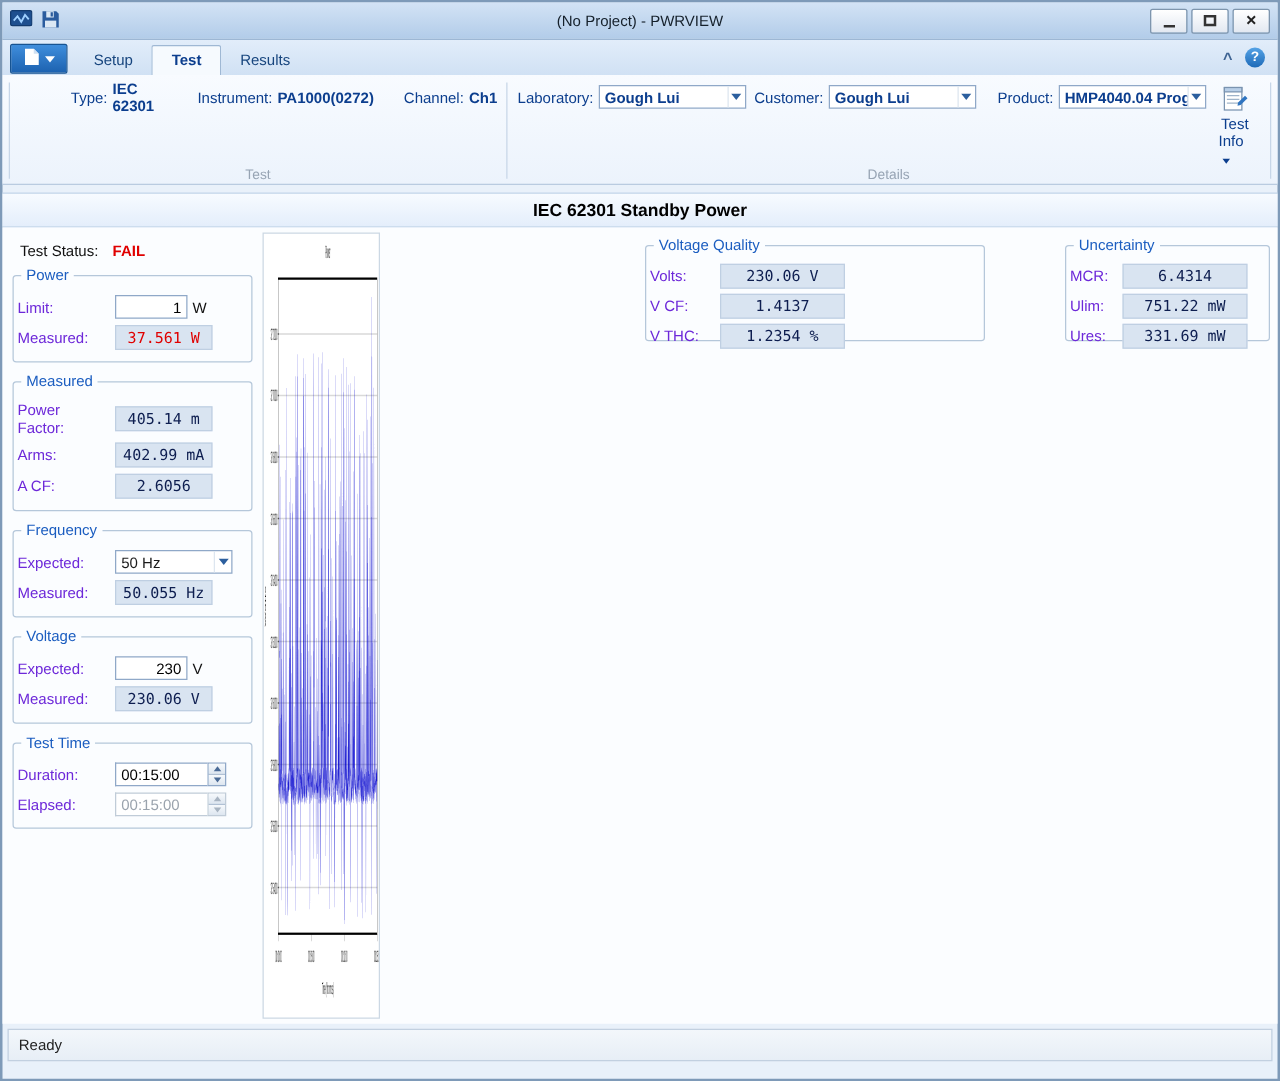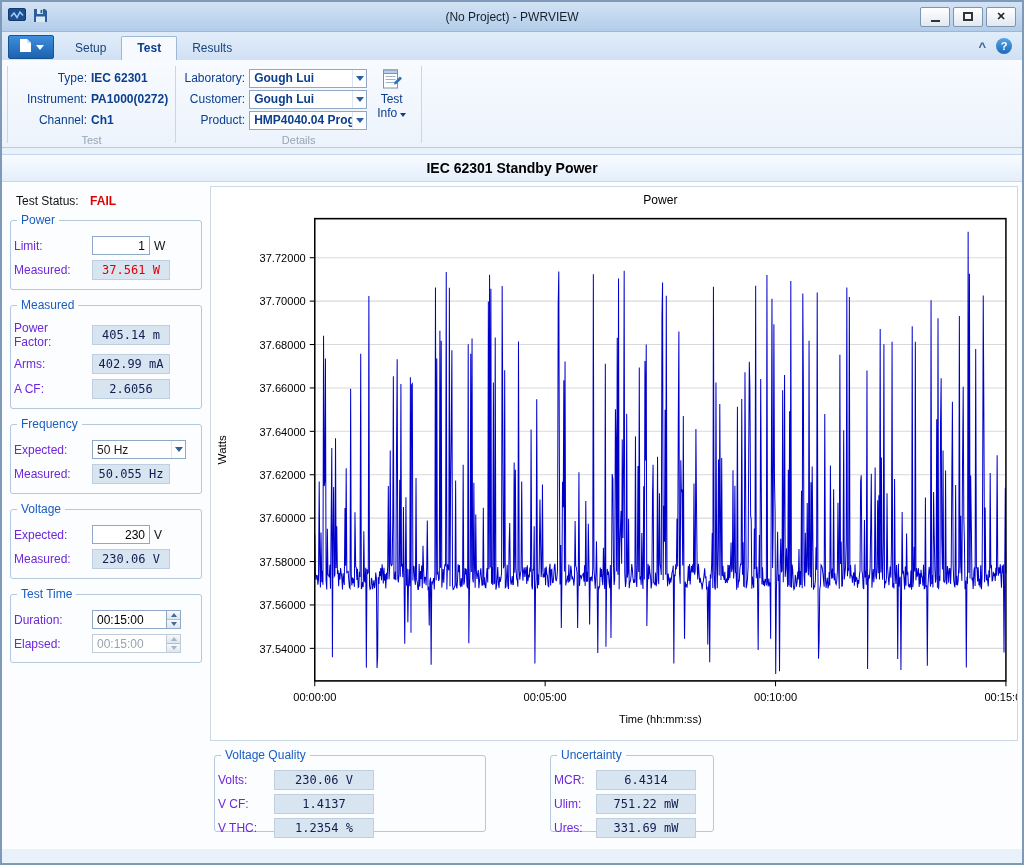--- a/index.html
+++ b/index.html
@@ -28,37 +28,37 @@
 
   
   .ribbon{height:88px;flex:0 0 88px;background:linear-gradient(#f8fbff,#ecf3fc);border-bottom:1px solid #b9cbe0;display:flex;padding:2px 4px 0 4px}
   .rgroup{position:relative;display:flex;padding:2px 6px 16px 6px}
   .rg-caption{position:absolute;bottom:1px;left:0;right:0;text-align:center;color:#97a4b4;font-size:11px}
   .vsep{width:1px;background:#c7d6e8;margin:4px 1px}
   .start-btn{display:flex;flex-direction:column;align-items:center;gap:3px;margin:6px 10px 0 10px;cursor:default}
   .play-circle{width:31px;height:31px;border-radius:50%;background:linear-gradient(#5db3f2,#0f5fae);border:1px solid #0d538f;display:flex;align-items:center;justify-content:center}
   .play-tri{width:0;height:0;border-top:7px solid transparent;border-bottom:7px solid transparent;border-left:11px solid #fff;margin-left:3px}
   .start-label{color:#1b57b0}
-  .rg-rows{display:flex;flex-direction:column;justify-content:center;padding-top:3px}
+  .rg-rows{display:flex;flex-direction:row;justify-content:space-between;padding-top:3px}
   .rrow{display:flex;align-items:center;height:21px}
   .rlabel{width:76px;text-align:right;color:#0c3e8e;padding-right:4px}
   .rvalue{font-weight:bold;color:#0c3e8e}
   .dlabel{width:66px;text-align:right;color:#0c3e8e;padding-right:4px}
   .combo{display:flex;align-items:center;background:#fff;border:1px solid #8fa8c8;height:19px;width:118px;padding-left:4px}
   .combo-val{flex:1;overflow:hidden;white-space:nowrap;color:#0c3e8e;font-weight:bold}
   .combo-caret{width:14px;height:100%;display:flex;align-items:center;justify-content:center;border-left:1px solid #dde6f0}
   .combo-caret::after{content:"";border-left:4px solid transparent;border-right:4px solid transparent;border-top:5px solid #2c5f9e}
   .testinfo-btn{display:flex;flex-direction:column;align-items:center;margin:5px 8px 0 10px;color:#0c3e8e;line-height:14px}
   .ti-caret{display:inline-block;width:0;height:0;border-left:3.5px solid transparent;border-right:3.5px solid transparent;border-top:4px solid #0c3e8e;margin-left:3px}
 
   
   .heading{height:28px;flex:0 0 28px;margin-top:6px;background:linear-gradient(#f7fbff,#e4eefb);border-top:1px solid #c4d6ea;border-bottom:1px solid #c4d6ea;display:flex;align-items:center;justify-content:center;font-weight:bold;font-size:14px;color:#000}
 
   
-  .content{flex:1;display:flex;flex-direction:column;background:#fbfdff;padding:2px}
+  .content{flex:1;display:flex;flex-direction:row;background:#fbfdff;padding:2px}
   .main-row{flex:1;display:flex;min-height:0}
   .sidebar{width:204px;flex:0 0 204px;padding:2px 4px 0 4px}
   .status-row{margin:8px 2px 2px 8px}
   .fail{color:var(--fail-color,#e00000);font-weight:bold;margin-left:8px}
   .gbox{position:relative;border:1px solid #b5c7da;border-radius:3px;margin:12px 2px 15px 2px;padding:10px 3px 4px 3px}
   .gtitle{position:absolute;top:-8px;left:6px;background:#fbfdff;padding:0 4px;color:var(--accent-blue,#1b5dc0);font-size:12px}
   .frow{display:flex;align-items:center;margin:5px 0}
   .flabel{width:78px;flex:0 0 78px;text-align:left;padding-right:5px;color:#6d28d9}
   .fro{background:#d9e4f1;border:1px solid #bfcfe2;font-family:"DejaVu Sans Mono",monospace;font-size:12px;padding:2px 0;width:78px;text-align:center;color:#0e1e50}
   .red{color:var(--fail-color,#e00000)}
@@ -388,14 +388,17 @@
           <span class="fro">751.22 mW</span>
         </div>
         <div class="frow">
           <span class="flabel">Ures:</span>
           <span class="fro">331.69 mW</span>
         </div>
       </div>
     </div>
   </div>
 
+  <div class="statusbar">
+    <span>Ready</span>
+  </div>
   <div class="footer-pad"></div>
 </div>
 
 </body></html>

